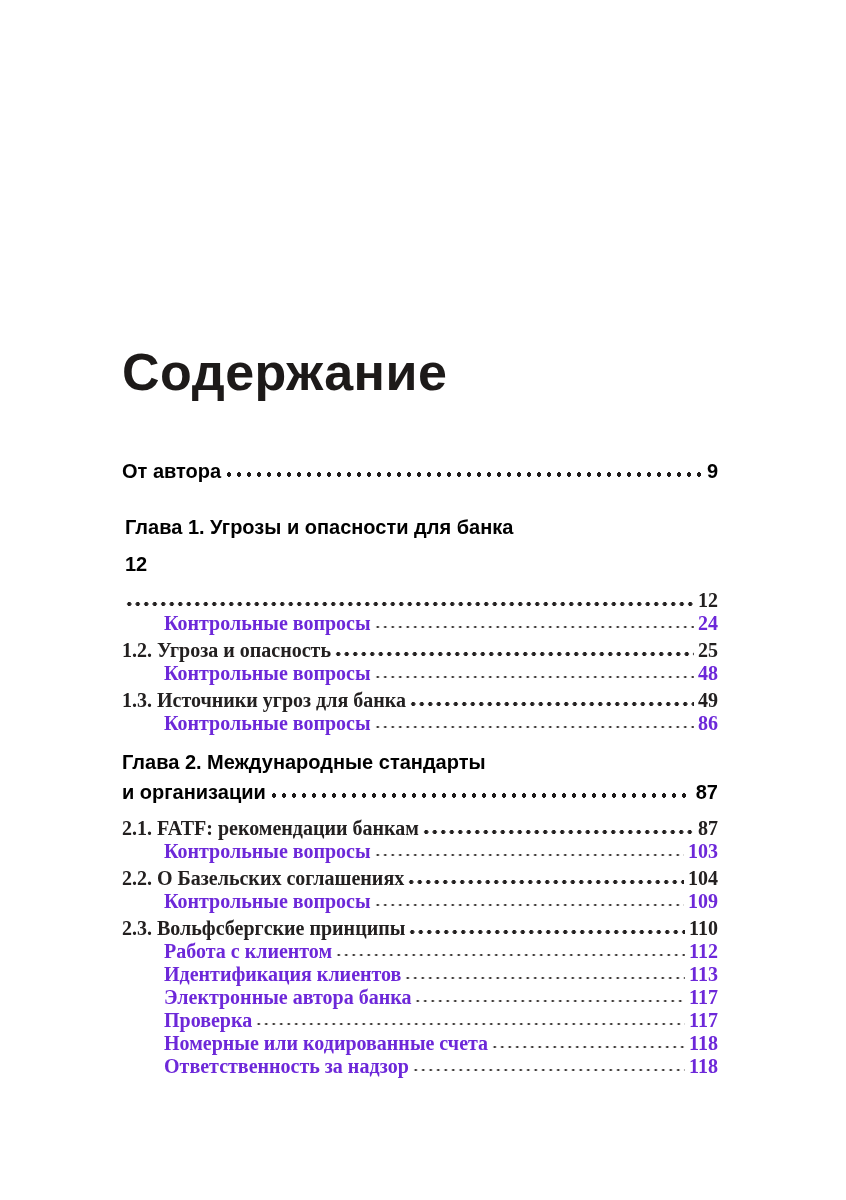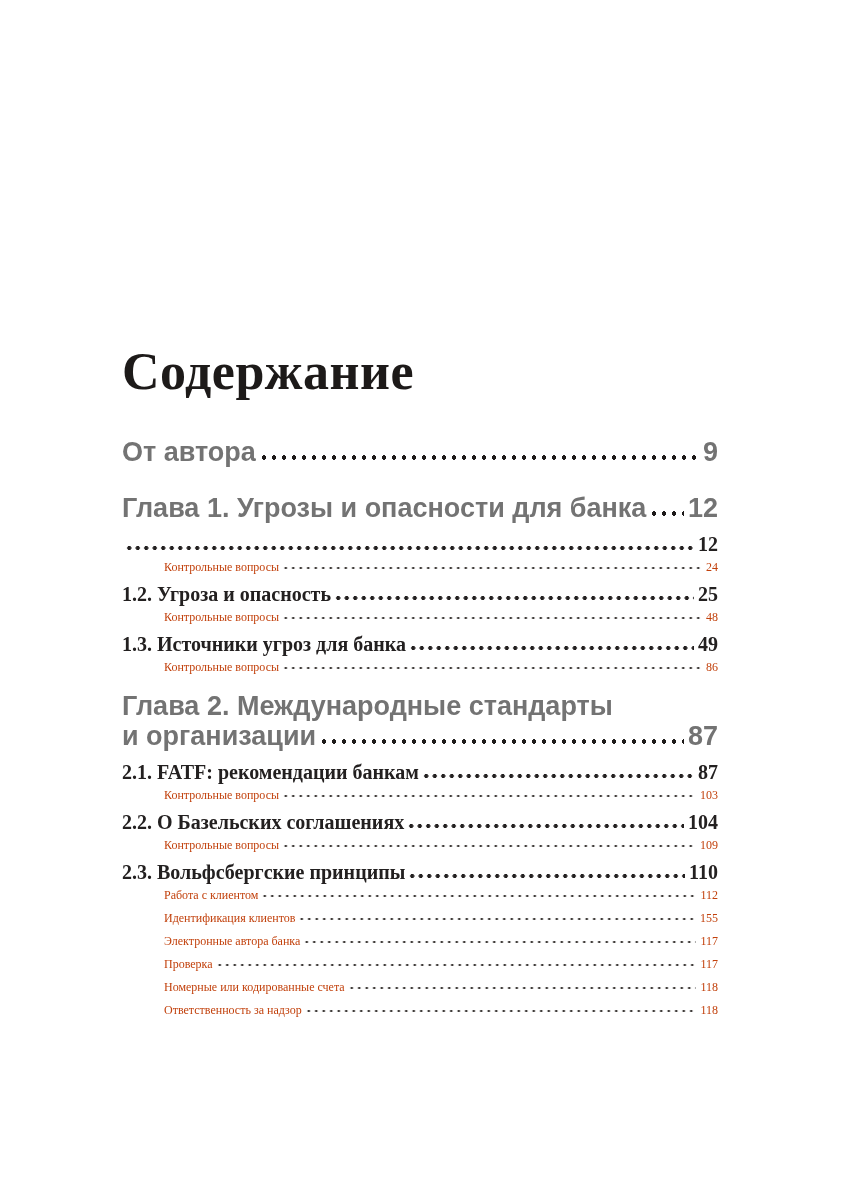--- a/index.html
+++ b/index.html
@@ -12,22 +12,22 @@
     font-family: "Liberation Serif", serif;
     color: #232020;
   }
   .content {
     position: absolute;
     left: 122px;
     top: 346px;
     width: 596px;
   }
   h1.title {
-    margin: 0 0 39px 0;
-    font-family: Liberation Serif, serif;
+    margin: 0 0 58px 0;
+    font-family: Liberation Sans, sans-serif;
     font-weight: bold;
     font-size: 52px;
     line-height: 1;
     letter-spacing: 0.5px;
     color: #1d1a19;
   }
   .row {
     display: flex;
     align-items: baseline;
   }
@@ -38,23 +38,23 @@
     margin: 0 4px 0 3px;
     background-repeat: repeat-x;
     background-position: left bottom;
   }
   .pn { flex: 0 0 auto; white-space: nowrap; }
 
   
   .chapter {
     font-family: "Liberation Sans", sans-serif;
     font-weight: bold;
-    font-size: 27px;
+    font-size: 20px;
     line-height: 30px;
-    color: #737373;
+    color: #000000;
   }
   .chapter .dots {
     height: 7px;
     background-image: radial-gradient(circle, #1d1a19 2.3px, rgba(0,0,0,0) 2.5px);
     background-size: 10px 7px;
   }
 
   
   .section {
     font-weight: bold;
@@ -64,33 +64,33 @@
     color: #232020;
   }
   .section .dots {
     height: 6px;
     background-image: radial-gradient(circle, #232020 1.9px, rgba(0,0,0,0) 2.1px);
     background-size: 8.5px 6px;
   }
 
   
   .sub {
-    font-weight: normal;
-    font-size: 12px;
+    font-weight: bold;
+    font-size: 20px;
     line-height: 23px;
     padding-left: 42px;
-    color: #c2410c;
+    color: #6d28d9;
   }
   .sub .dots {
     height: 6px;
     background-image: radial-gradient(circle, #403c3a 1.35px, rgba(0,0,0,0) 1.55px);
     background-size: 7.5px 6px;
   }
 
-  .gap-top-lg { margin-top: 26px; }   
+  .gap-top-lg { margin-top: 26px; flex-direction: column; }   
   .gap-top-md { margin-top: 12px; align-items: center; }   
   .gap-top-sm { margin-top: 10px; }   
 </style>
 </head>
 <body>
 
 <div class="page">
   <div class="content">
 
     <h1 class="title">Содержание</h1>
@@ -176,21 +176,21 @@
       <span class="pn">110</span>
     </div>
     <div class="row sub">
       <span>Работа с клиентом</span>
       <span class="dots"></span>
       <span class="pn">112</span>
     </div>
     <div class="row sub">
       <span>Идентификация клиентов</span>
       <span class="dots"></span>
-      <span class="pn">155</span>
+      <span class="pn">113</span>
     </div>
     <div class="row sub">
       <span>Электронные автора банка</span>
       <span class="dots"></span>
       <span class="pn">117</span>
     </div>
     <div class="row sub">
       <span>Проверка</span>
       <span class="dots"></span>
       <span class="pn">117</span>

